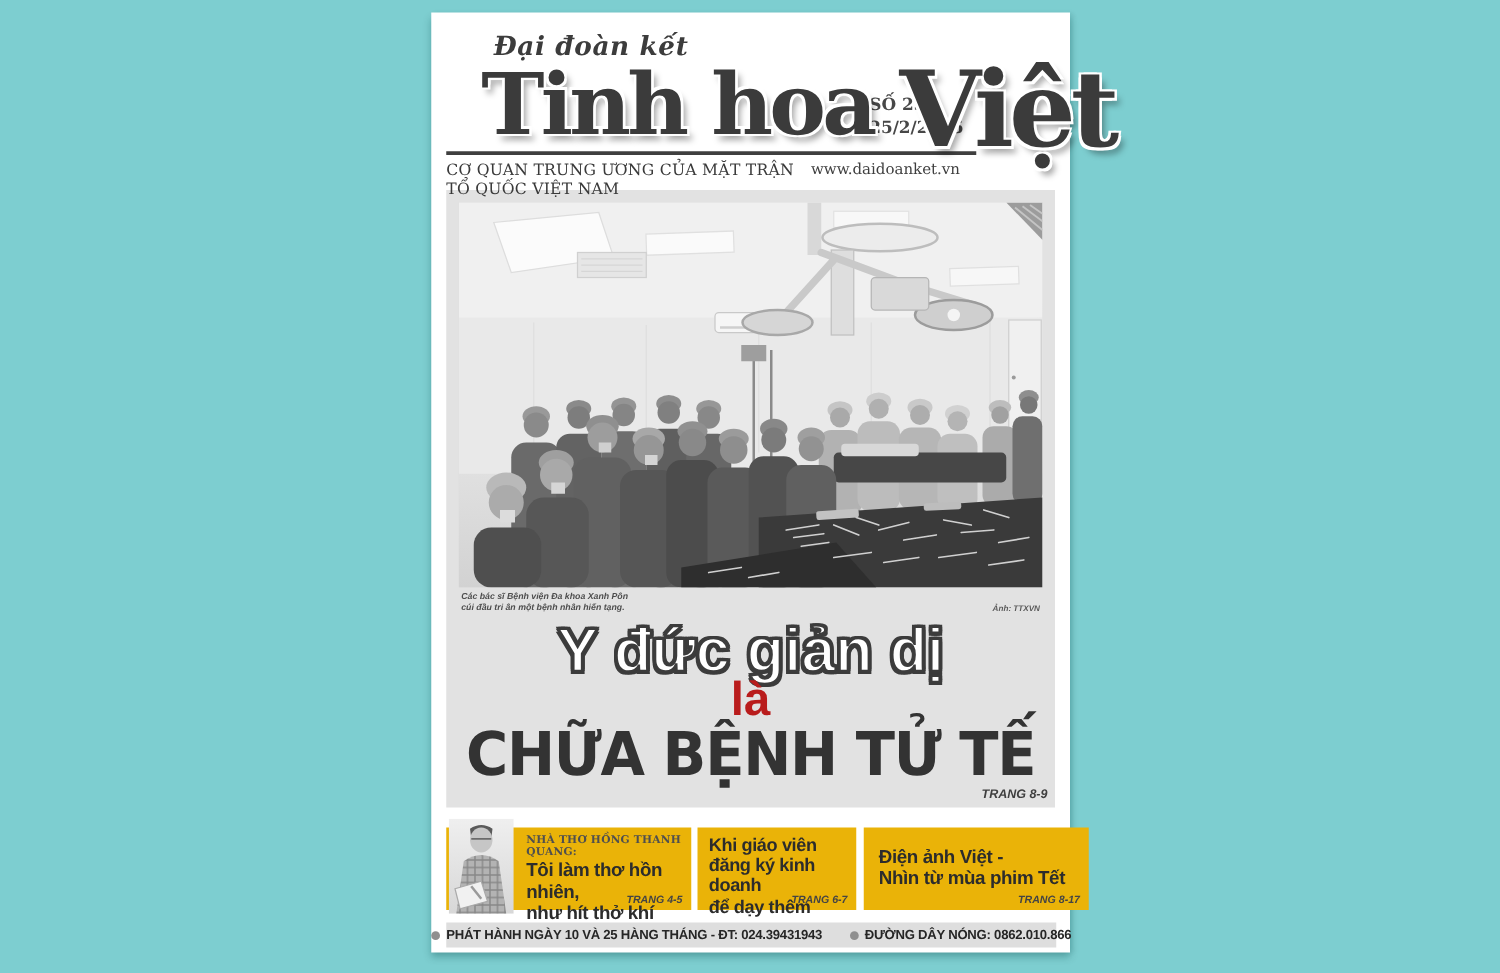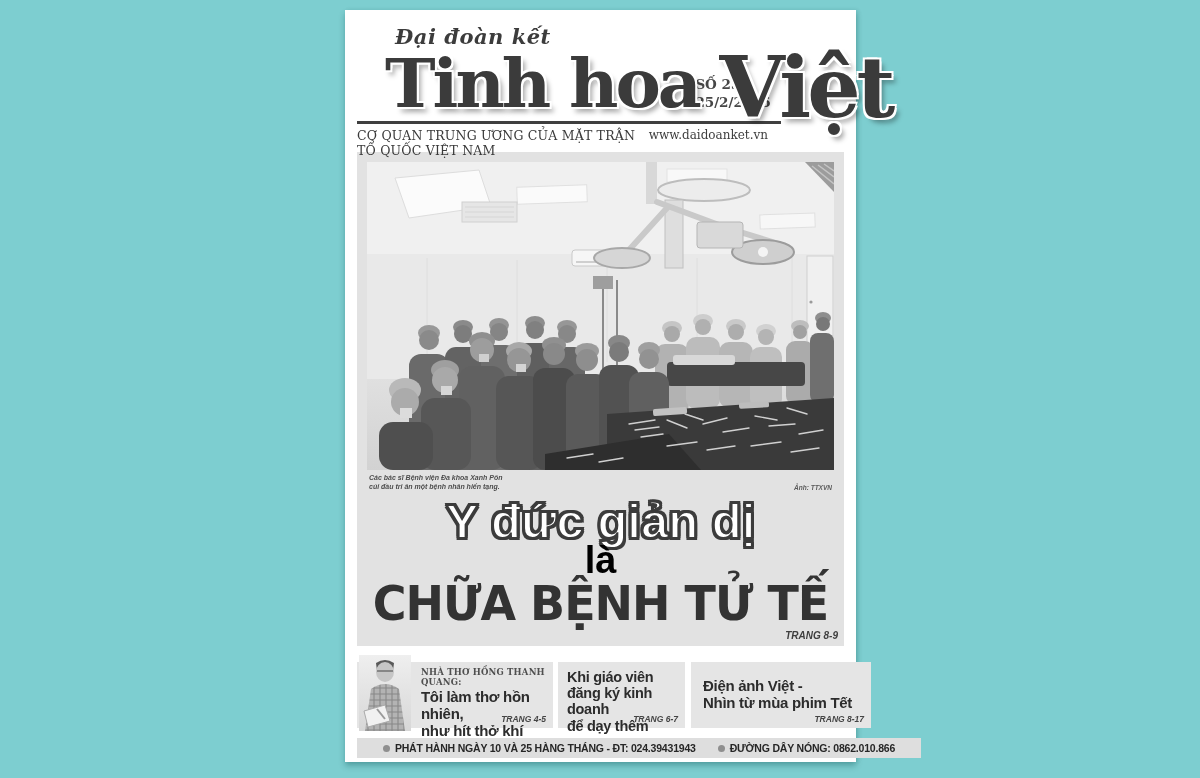--- a/index.html
+++ b/index.html
@@ -60,40 +60,40 @@
   .credit { font-size:6.5px; font-style:italic; font-weight:bold; color:#5a5a5a; }
 
   .headline { position:absolute; left:0; right:0; top:344px; text-align:center; }
   .head1 {
     font-size:49px; font-weight:bold; color:#ffffff; letter-spacing:0;
     -webkit-text-stroke:2px #3c3c3c;
     text-shadow:-2px -2px 0 #3c3c3c, 2px -2px 0 #3c3c3c, -2px 2px 0 #3c3c3c, 2px 2px 0 #3c3c3c,
                 -2px 0 0 #3c3c3c, 2px 0 0 #3c3c3c, 0 -2px 0 #3c3c3c, 0 2px 0 #3c3c3c;
     line-height:1.05;
   }
-  .head2 { font-size:38px; font-weight:bold; color:#000000; line-height:.9; margin-top:-4px; }
+  .head2 { font-size:38px; font-weight:bold; color:#b91c1c; line-height:.9; margin-top:-4px; }
   .head3 { font-size:46px; font-weight:900; color:#333333; letter-spacing:-1px; line-height:1.0; margin-top:2px;
            font-family:"DejaVu Sans", sans-serif; transform:scaleY(1.05); }
   .head-ref { text-align:right; padding-right:6px; font-size:10px; font-weight:bold; font-style:italic; color:#3f3f3f; margin-top:4px; }
 
   
-  .t-box { position:absolute; background:#e5e5e5; }
+  .t-box { position:absolute; background:#eab308; }
   .t1 { left:12px; top:652px; width:196px; height:66px; padding:5px 4px 0 64px; }
   .t2 { left:213px; top:652px; width:127px; height:66px; padding:7px 16px 0 9px; }
   .t3 { left:346px; top:652px; width:180px; height:66px; padding:16px 14px 0 12px; }
   .poet-photo { position:absolute; left:14px; top:645px; width:52px; height:76px; z-index:3; }
   .poet-photo svg { display:block; width:100%; height:100%; }
   .kicker { font-family:"DejaVu Serif", serif; font-size:8.5px; font-weight:bold; color:#4f4f4f; letter-spacing:.2px; margin-bottom:2px; }
   .t-title { font-size:15px; font-weight:bold; color:#2c2c2c; line-height:1.12; letter-spacing:-.3px; }
   .t2 .t-title { font-size:14.5px; }
   .t-ref { position:absolute; right:7px; bottom:4px; font-size:8.5px; font-style:italic; font-weight:bold; color:#444; }
 
   
   .footer-bar {
-    position:absolute; left:12px; top:728px; width:564px; height:20px;
+    position:absolute; left:12px; top:728px; width:488px; height:20px;
     background:#dedede; display:flex; align-items:center; justify-content:center; gap:22px;
   }
   .f-item { display:flex; align-items:center; font-size:10.5px; font-weight:bold; color:#262626; letter-spacing:-.2px; white-space:nowrap; }
   .bullet { width:7px; height:7px; border-radius:50%; background:#8f8f8f; margin-right:5px; flex:0 0 auto; }
 </style>
 </head>
 <body>
 
 <div class="paper">
 

